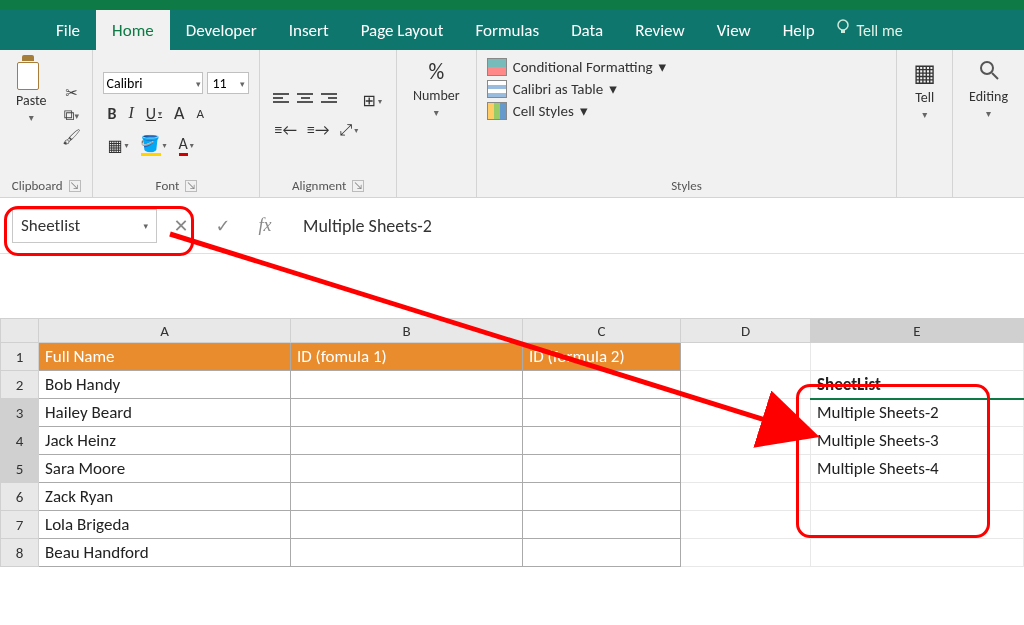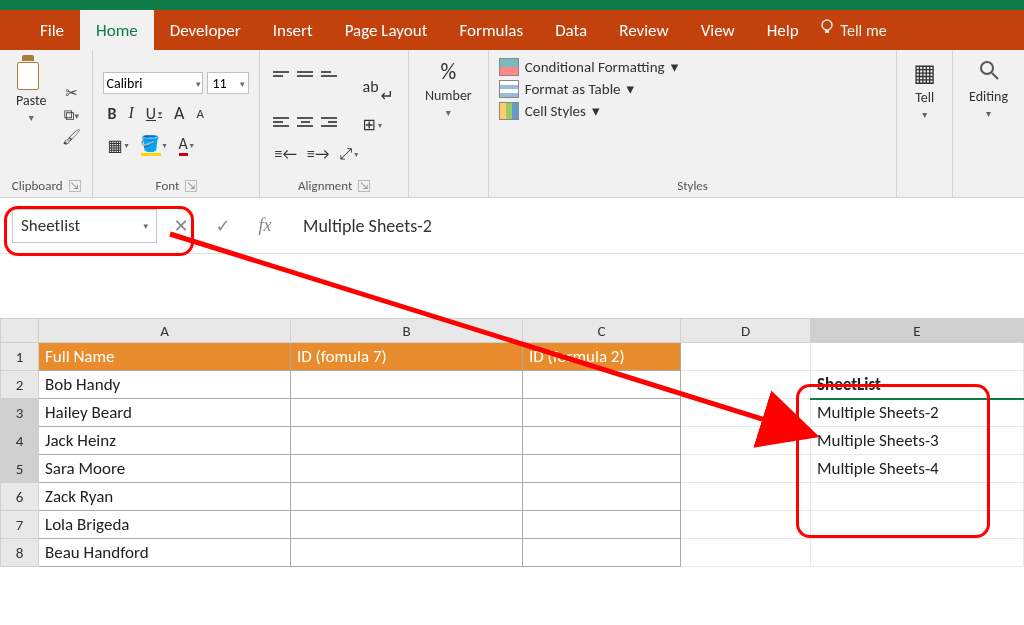--- a/index.html
+++ b/index.html
@@ -1,18 +1,18 @@
 <!DOCTYPE html>
 <html><head>
 <meta charset="utf-8">
 <style>
 * { box-sizing: border-box; margin: 0; padding: 0; }
 body { font-family: "Segoe UI", Calibri, sans-serif; font-size: 14px; background: #fff; width: 1024px; height: 625px; overflow: hidden; position: relative; }
 .titlebar { background: #0e7a46; height: 10px; }
-.tabbar { background: #c2410c; display: flex; align-items: stretch; height: 40px; padding-left: 24px; }
+.tabbar { background: #0f766e; display: flex; align-items: stretch; height: 40px; padding-left: 40px; }
 .tab { padding: 8px 16px; color: #fff; font-size: 17px; cursor: pointer; display: flex; align-items: center; }
 .tab.active { background: #f1f1f1; color: #0e7a46; }
 .tellme { display: flex; align-items: center; color: #e0f2e8; margin-left: 4px; gap: 6px; font-size: 16px; }
 .ribbon { background: #f1f1f1; border-bottom: 1px solid #d4d4d4; display: flex; height: 148px; }
 .group { border-right: 1px solid #d4d4d4; padding: 4px 10px 2px; display: flex; flex-direction: column; }
 .group-body { flex: 1; display: flex; gap: 8px; }
 .group-label { text-align: center; font-size: 13px; color: #555; padding: 2px 0; display: flex; justify-content: center; align-items: center; gap: 6px; }
 .dialog-launcher { font-size: 11px; color: #888; border: 1px solid #bbb; width: 12px; height: 12px; display: inline-flex; justify-content: center; align-items: center; line-height: 1; }
 .vstack { display: flex; flex-direction: column; gap: 2px; justify-content: center; }
 .hstack { display: flex; gap: 4px; align-items: center; }
@@ -152,36 +152,20 @@
         <span class="dialog-launcher">↘</span>
       </div>
   </div>
 
   <div class="group">
     <div class="group-body vstack" style="gap:6px;">
       <div class="align-row">
         <div class="align-cell">
             <span></span>
             <span style="width:60%"></span>
-          </div>
-        <div class="align-cell">
-            <span></span>
-            <span></span>
-          </div>
-        <div class="align-cell">
-            <span style="width:60%"></span>
-            <span></span>
-          </div>
-        <div style="width:14px"></div>
-        <div class="txtbtn"><span>ab</span><br>↵</div>
-      </div>
-      <div class="align-row">
-        <div class="align-cell">
-            <span></span>
-            <span style="width:60%"></span>
             <span></span>
           </div>
         <div class="align-cell">
             <span></span>
             <span style="margin:0 auto;width:60%"></span>
             <span></span>
           </div>
         <div class="align-cell">
             <span></span>
             <span style="width:60%;margin-left:auto"></span>
@@ -218,21 +202,21 @@
 
   <div class="group" style="flex:1">
     <div class="group-body styles-body">
       <div class="style-row">
         <span class="icon-sq" style="background:linear-gradient(#7bb 50%,#f88 50%)"></span>
         <span>Conditional Formatting</span>
           <span class="mini-caret">▾</span>
       </div>
       <div class="style-row">
         <span class="icon-sq" style="background:repeating-linear-gradient(#fff,#fff 4px,#9bd 4px,#9bd 8px)"></span>
-        <span>Format as Table</span>
+        <span>Calibri as Table</span>
           <span class="mini-caret">▾</span>
       </div>
       <div class="style-row">
         <span class="icon-sq" style="background:linear-gradient(90deg,#fc6 33%,#9c6 33%,#9c6 66%,#69c 66%)"></span>
         <span>Cell Styles</span>
           <span class="mini-caret">▾</span>
       </div>
     </div>
     <div class="group-label">
         <span>Styles</span>
@@ -293,21 +277,21 @@
     <th class="corner"></th>
     <th class="colhead">A</th>
     <th class="colhead">B</th>
     <th class="colhead">C</th>
     <th class="colhead">D</th>
     <th class="colhead active">E</th>
   </tr>
   <tr>
     <td class="rowhead">1</td>
     <td class="cell hdrcell">Full Name</td>
-    <td class="cell hdrcell">ID (fomula 7)</td>
+    <td class="cell hdrcell">ID (fomula 1)</td>
     <td class="cell hdrcell">ID (formula 2)</td>
     <td class="cell nfb"></td>
     <td class="cell nfb"></td>
   </tr>
   <tr>
     <td class="rowhead">2</td>
     <td class="cell">Bob Handy</td>
     <td class="cell"></td>
     <td class="cell"></td>
     <td class="cell nfb"></td>

